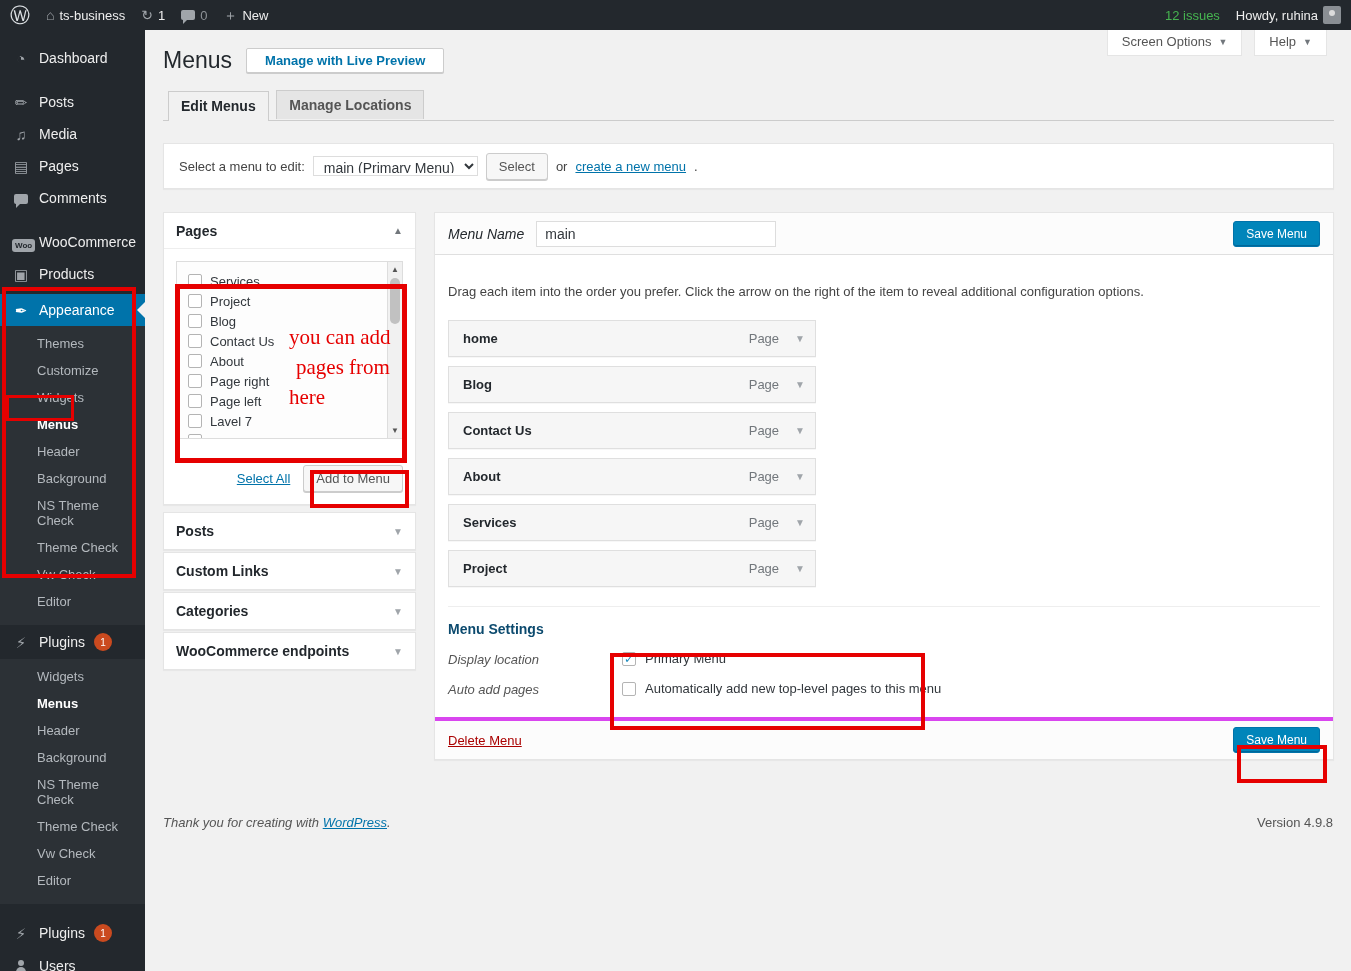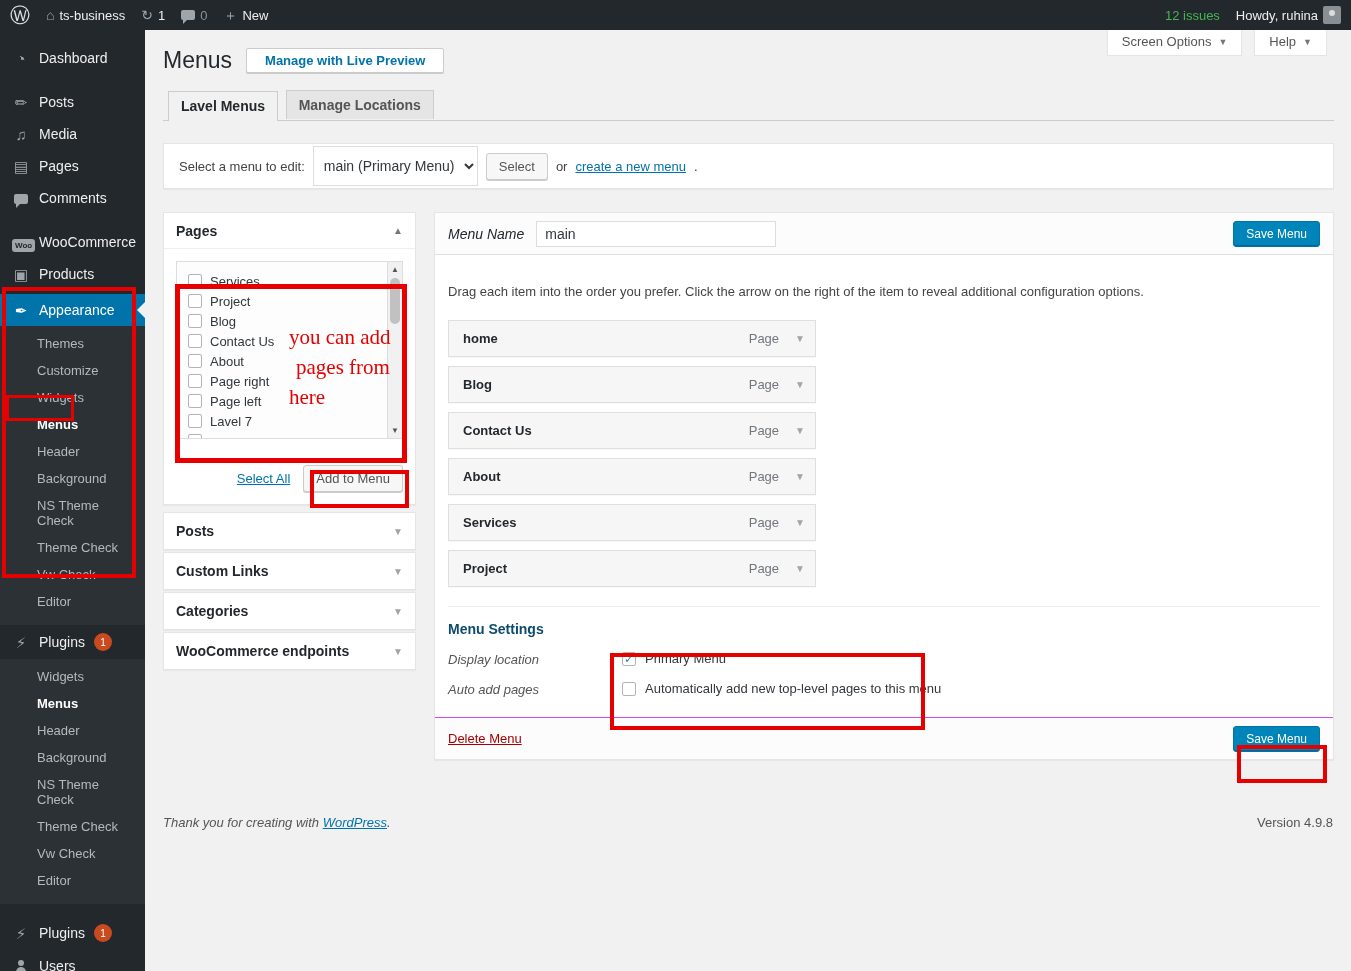--- a/index.html
+++ b/index.html
@@ -60,21 +60,21 @@
   .live-preview-btn { background:#fff; border:1px solid #ccc; border-radius:2px; color:#0073aa;
     font-size:13px; font-weight:bold; padding:4px 18px; cursor:pointer; box-shadow:0 1px 0 #ccc; }
 
   .nav-tabs { margin-top:16px; border-bottom:1px solid #ccc; padding-left:5px; height:31px; }
   .nav-tab { display:inline-block; padding:6px 12px; border:1px solid #ccc; border-bottom:none;
     background:#e5e5e5; color:#555; font-size:14px; font-weight:bold; margin-right:4px; cursor:pointer; }
   .nav-tab-active { background:#f1f1f1; color:#23282d; position:relative; top:1px; padding-bottom:7px; }
 
   .manage-box { margin-top:22px; background:#fff; border:1px solid #e5e5e5; box-shadow:0 1px 1px rgba(0,0,0,.04);
     padding:10px 15px; display:flex; align-items:center; gap:8px; height:46px; width:1171px; }
-  .wp-select { height:40px; border:1px solid #ddd; background:#fff; border-radius:0;
+  .wp-select { height:20px; border:1px solid #ddd; background:#fff; border-radius:0;
     font-size:14px; color:#32373c; padding:2px 6px; font-family:inherit; }
   .btn-secondary { background:#f7f7f7; border:1px solid #ccc; border-radius:3px; color:#555;
     font-size:13px; padding:5px 12px; cursor:pointer; box-shadow:0 1px 0 #ccc; font-family:inherit; }
   .link { color:#0073aa; text-decoration:underline; cursor:pointer; }
 
   .columns { display:flex; gap:18px; margin-top:23px; align-items:flex-start; }
   .left-col { width:253px; flex:none; }
   .right-col { flex:1; }
 
   .postbox { background:#fff; border:1px solid #e5e5e5; box-shadow:0 1px 1px rgba(0,0,0,.04); margin-bottom:3px; }
@@ -125,21 +125,21 @@
   .menu-item-right { display:flex; align-items:center; gap:16px; }
   .menu-item-type { font-size:13px; color:#72777c; }
   .item-arrow { color:#a0a5aa; font-size:10px; cursor:pointer; }
 
   .settings-sep { border-top:1px solid #eee; margin-top:19px; }
   .settings-title { font-size:14px; font-weight:bold; color:#0c4a6e; padding-top:14px; }
   .settings-row { display:flex; align-items:flex-start; margin-top:14px; }
   .settings-label { width:174px; flex:none; font-size:13px; font-style:italic; color:#555; padding-top:1px; }
   .settings-field { display:flex; align-items:center; gap:9px; font-size:13px; color:#32373c; }
 
-  .menu-box-footer { margin-top:20px; background:#fcfcfc; border-top:1px solid #d946ef;
+  .menu-box-footer { margin-top:20px; background:#fcfcfc; border-top:4px solid #d946ef;
     display:flex; align-items:center; justify-content:space-between; padding:8px 13px; height:42px; }
   .delete-link { color:#a00; text-decoration:underline; font-size:13px; cursor:pointer; }
 
   .page-footer { display:flex; justify-content:space-between; margin-top:55px; padding-right:1px; font-size:13px; color:#555; }
   .thanks { font-style:italic; }
   .version { color:#555; }
 
   
   .top-flaps { position:absolute; top:28px; right:24px; display:flex; gap:12px; z-index:20; }
   .flap { background:#fff; border:1px solid #e5e5e5; border-top:none; color:#555; font-size:13px;
@@ -282,21 +282,21 @@
 </div>
 
 <div id="content">
 
   <div class="title-row">
     <h1>Menus</h1>
     <button class="live-preview-btn">Manage with Live Preview</button>
   </div>
 
   <div class="nav-tabs">
-    <span class="nav-tab nav-tab-active">Lavel Menus</span>
+    <span class="nav-tab nav-tab-active">Edit Menus</span>
     <span class="nav-tab">Manage Locations</span>
   </div>
 
   <div class="manage-box">
     <span style="color:#444; font-size:13px;">Select a menu to edit:</span>
     <select class="wp-select">
       <option>main (Primary Menu)</option>
     </select>
     <button class="btn-secondary">Select</button>
     <span>or</span>

